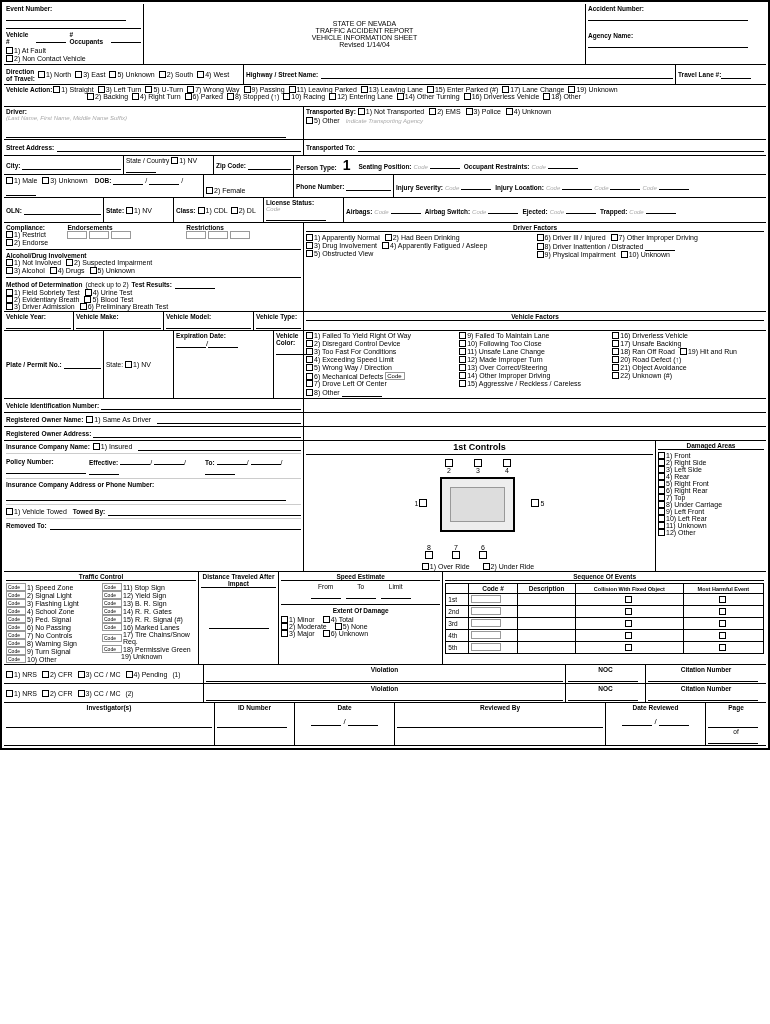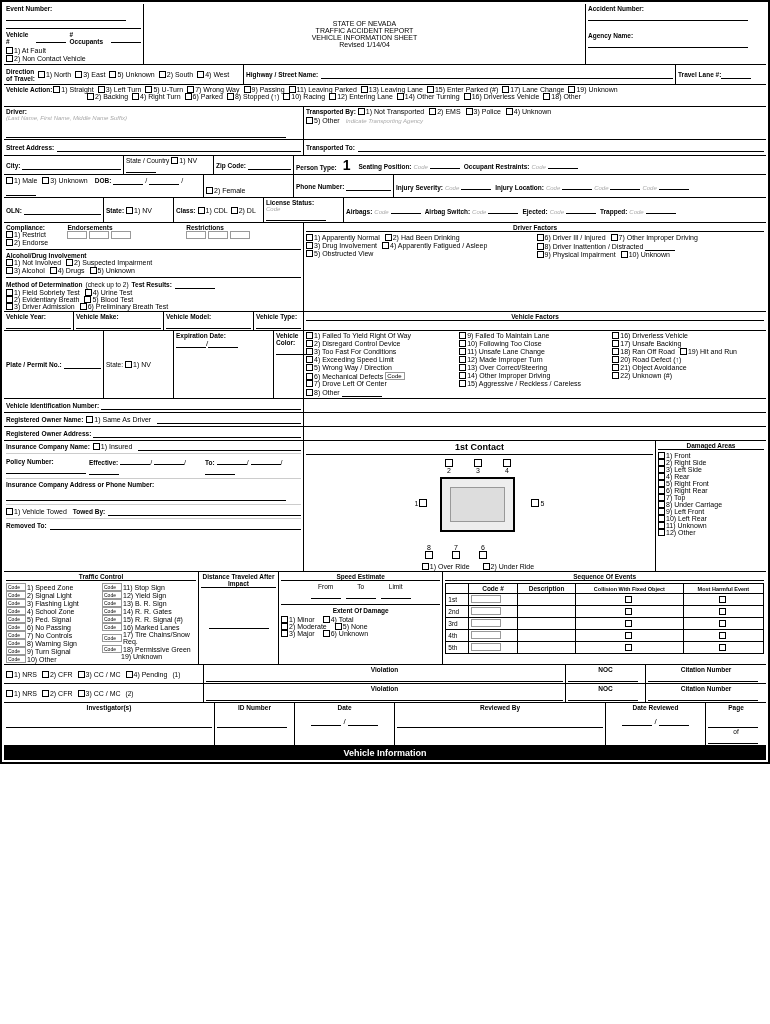--- a/index.html
+++ b/index.html
@@ -808,21 +808,21 @@
         <span class="bold field-label">Towed By:</span>
         <div class="underline-field" style="flex:1;"></div>
       </div>
       <div style="border-top:1px solid #ccc; padding-top:2px; display:flex; gap:3px; align-items:center;">
         <span class="bold field-label">Removed To:</span>
         <div class="underline-field" style="flex:1;"></div>
       </div>
     </div>
 
     <div class="form-cell" style="flex:1; flex-direction:column; align-items:center;">
-      <div class="bold field-label" style="text-align:center; font-size:9px; border-bottom:1px solid #000; width:100%; padding-bottom:2px; margin-bottom:4px;">1st Contact</div>
+      <div class="bold field-label" style="text-align:center; font-size:9px; border-bottom:1px solid #000; width:100%; padding-bottom:2px; margin-bottom:4px;">1st Controls</div>
       <div style="position:relative; width:130px; height:100px;">
 
         <div style="position:absolute; top:0; left:30px; display:flex; gap:20px;">
           <div style="display:flex; flex-direction:column; align-items:center;">
             <span class="small-cb"></span>
             <span style="font-size:7px;">2</span>
           </div>
           <div style="display:flex; flex-direction:column; align-items:center;">
             <span class="small-cb"></span>
             <span style="font-size:7px;">3</span>
@@ -1215,14 +1215,13 @@
       </div>
     </div>
     <div class="form-cell" style="width:60px; text-align:center;">
       <span class="bold field-label">Page</span>
       <div class="underline-field" style="width:50px; margin-top:8px;"></div>
       <span class="field-label">of</span>
       <div class="underline-field" style="width:50px;"></div>
     </div>
   </div>
 
-  <div class="footer-bar">Vehicle Information</div>
 </div>
 
 </body></html>

